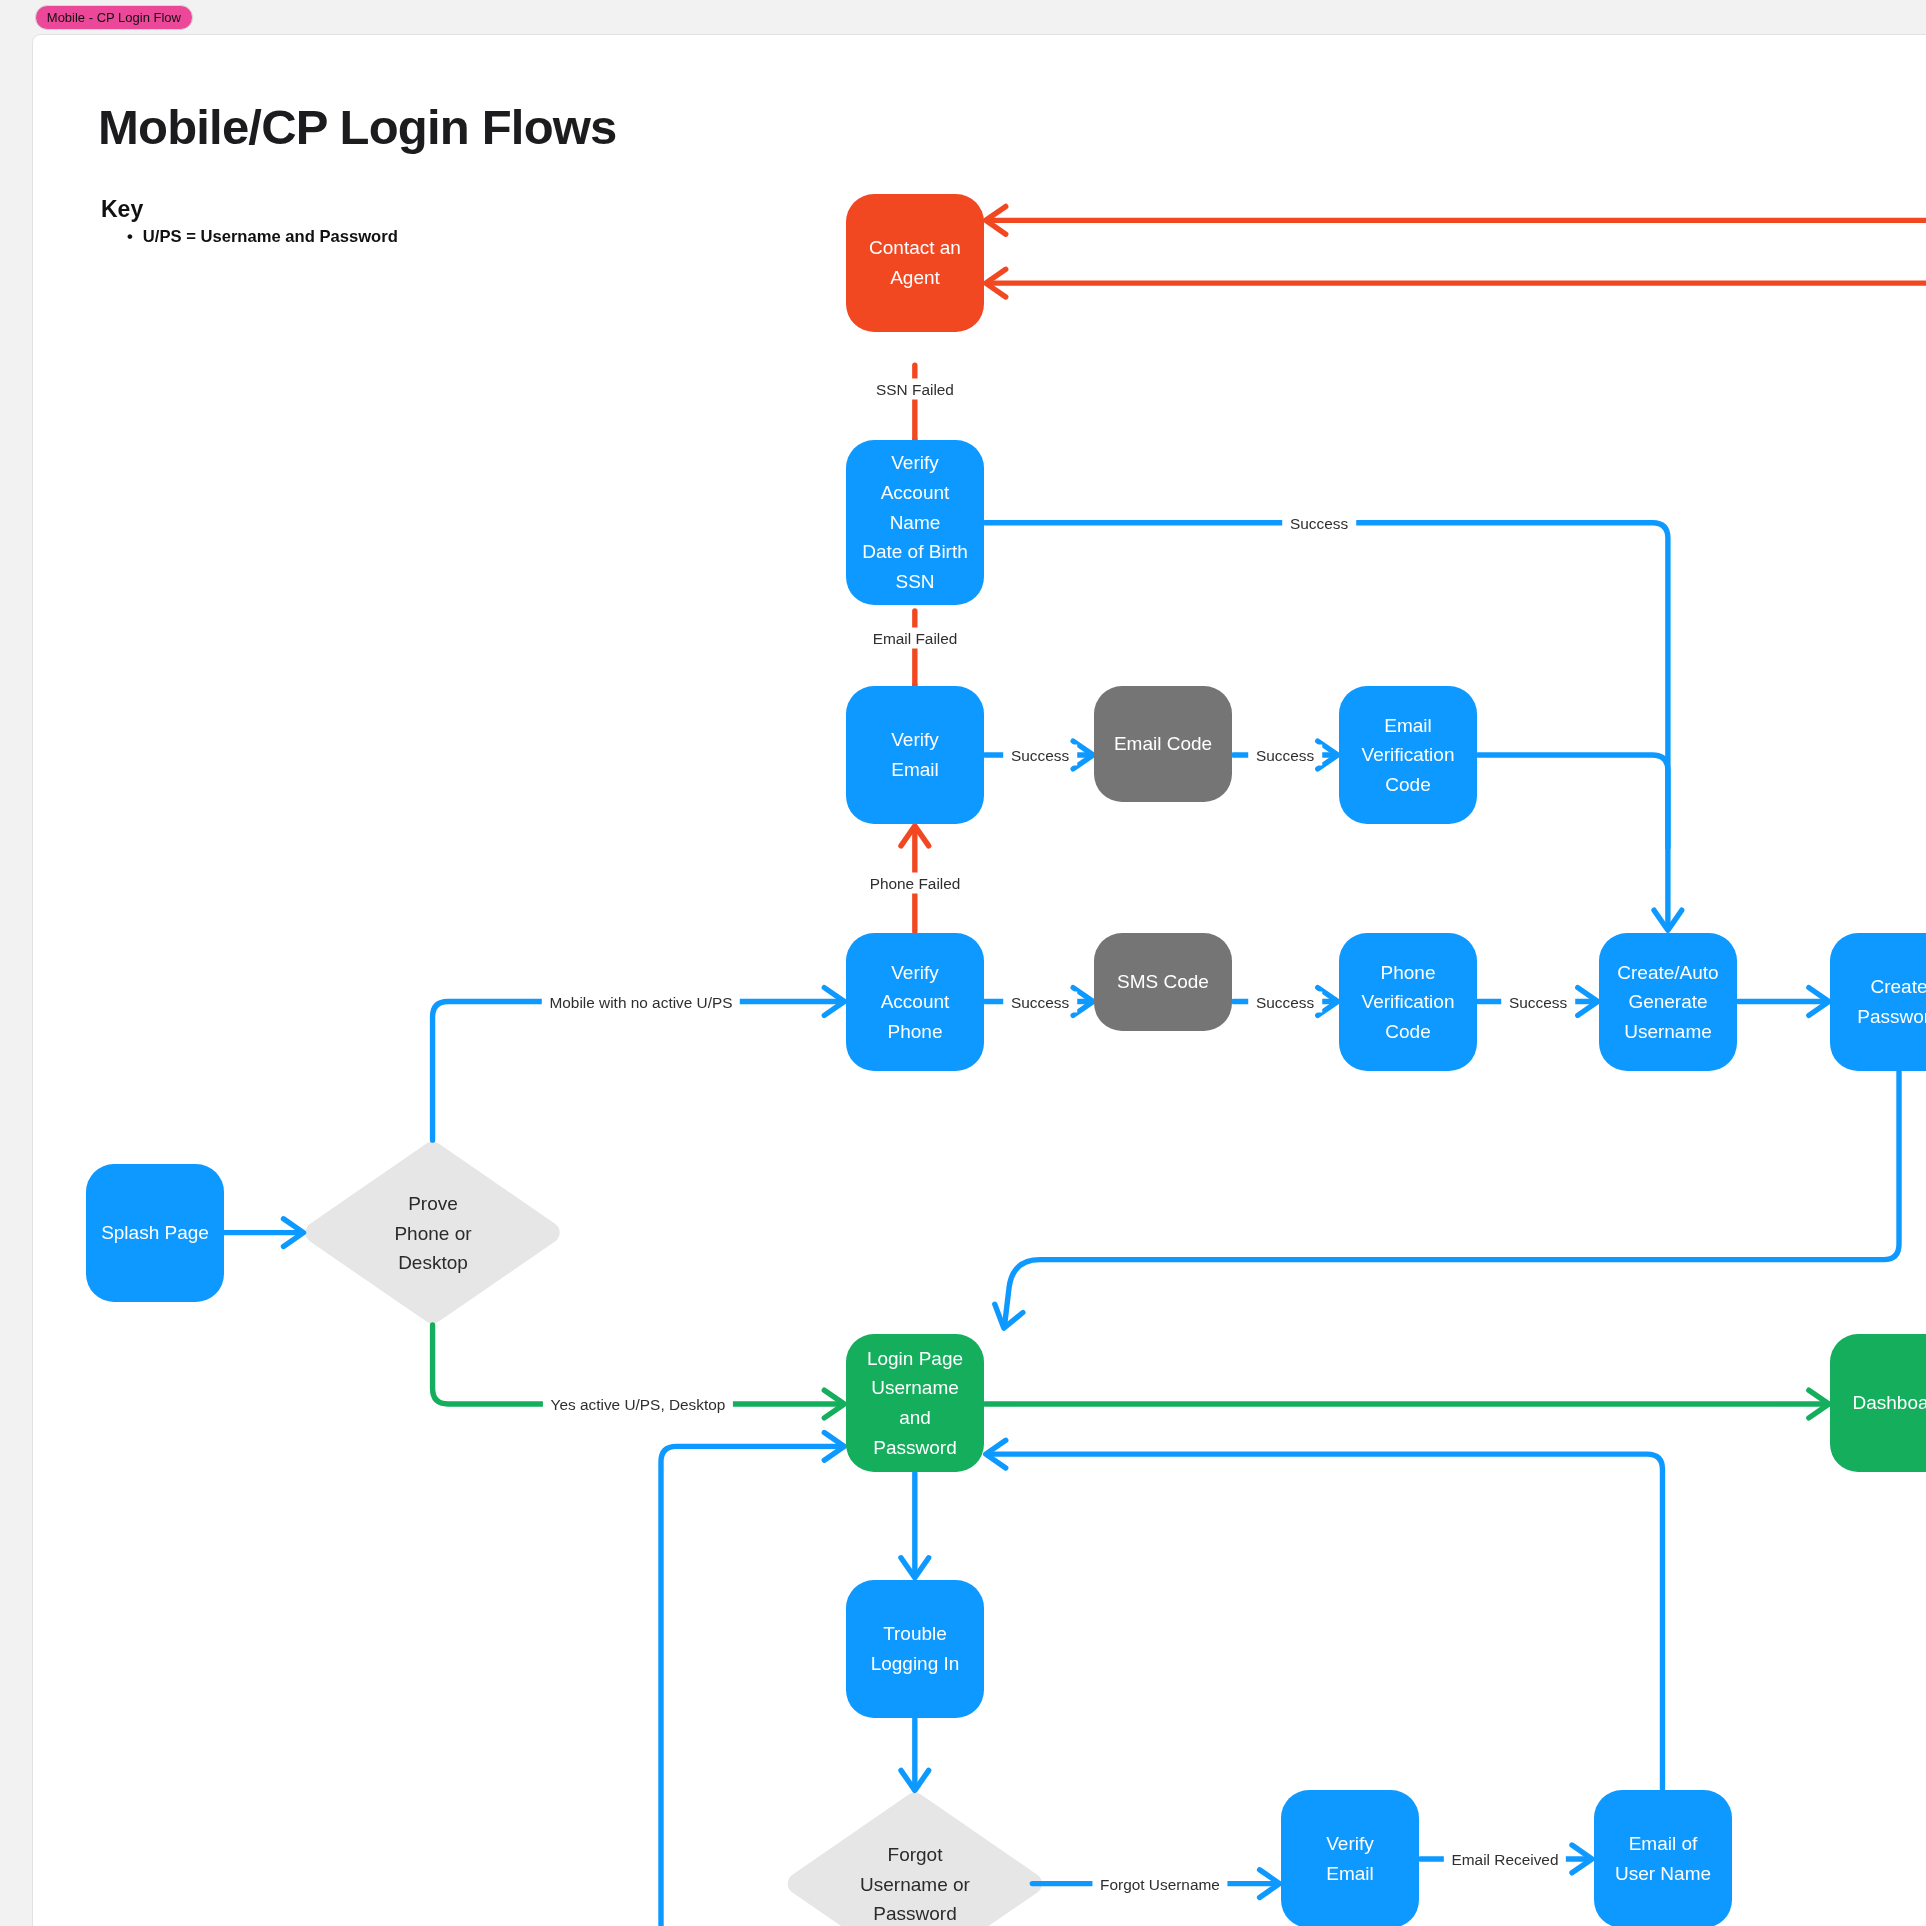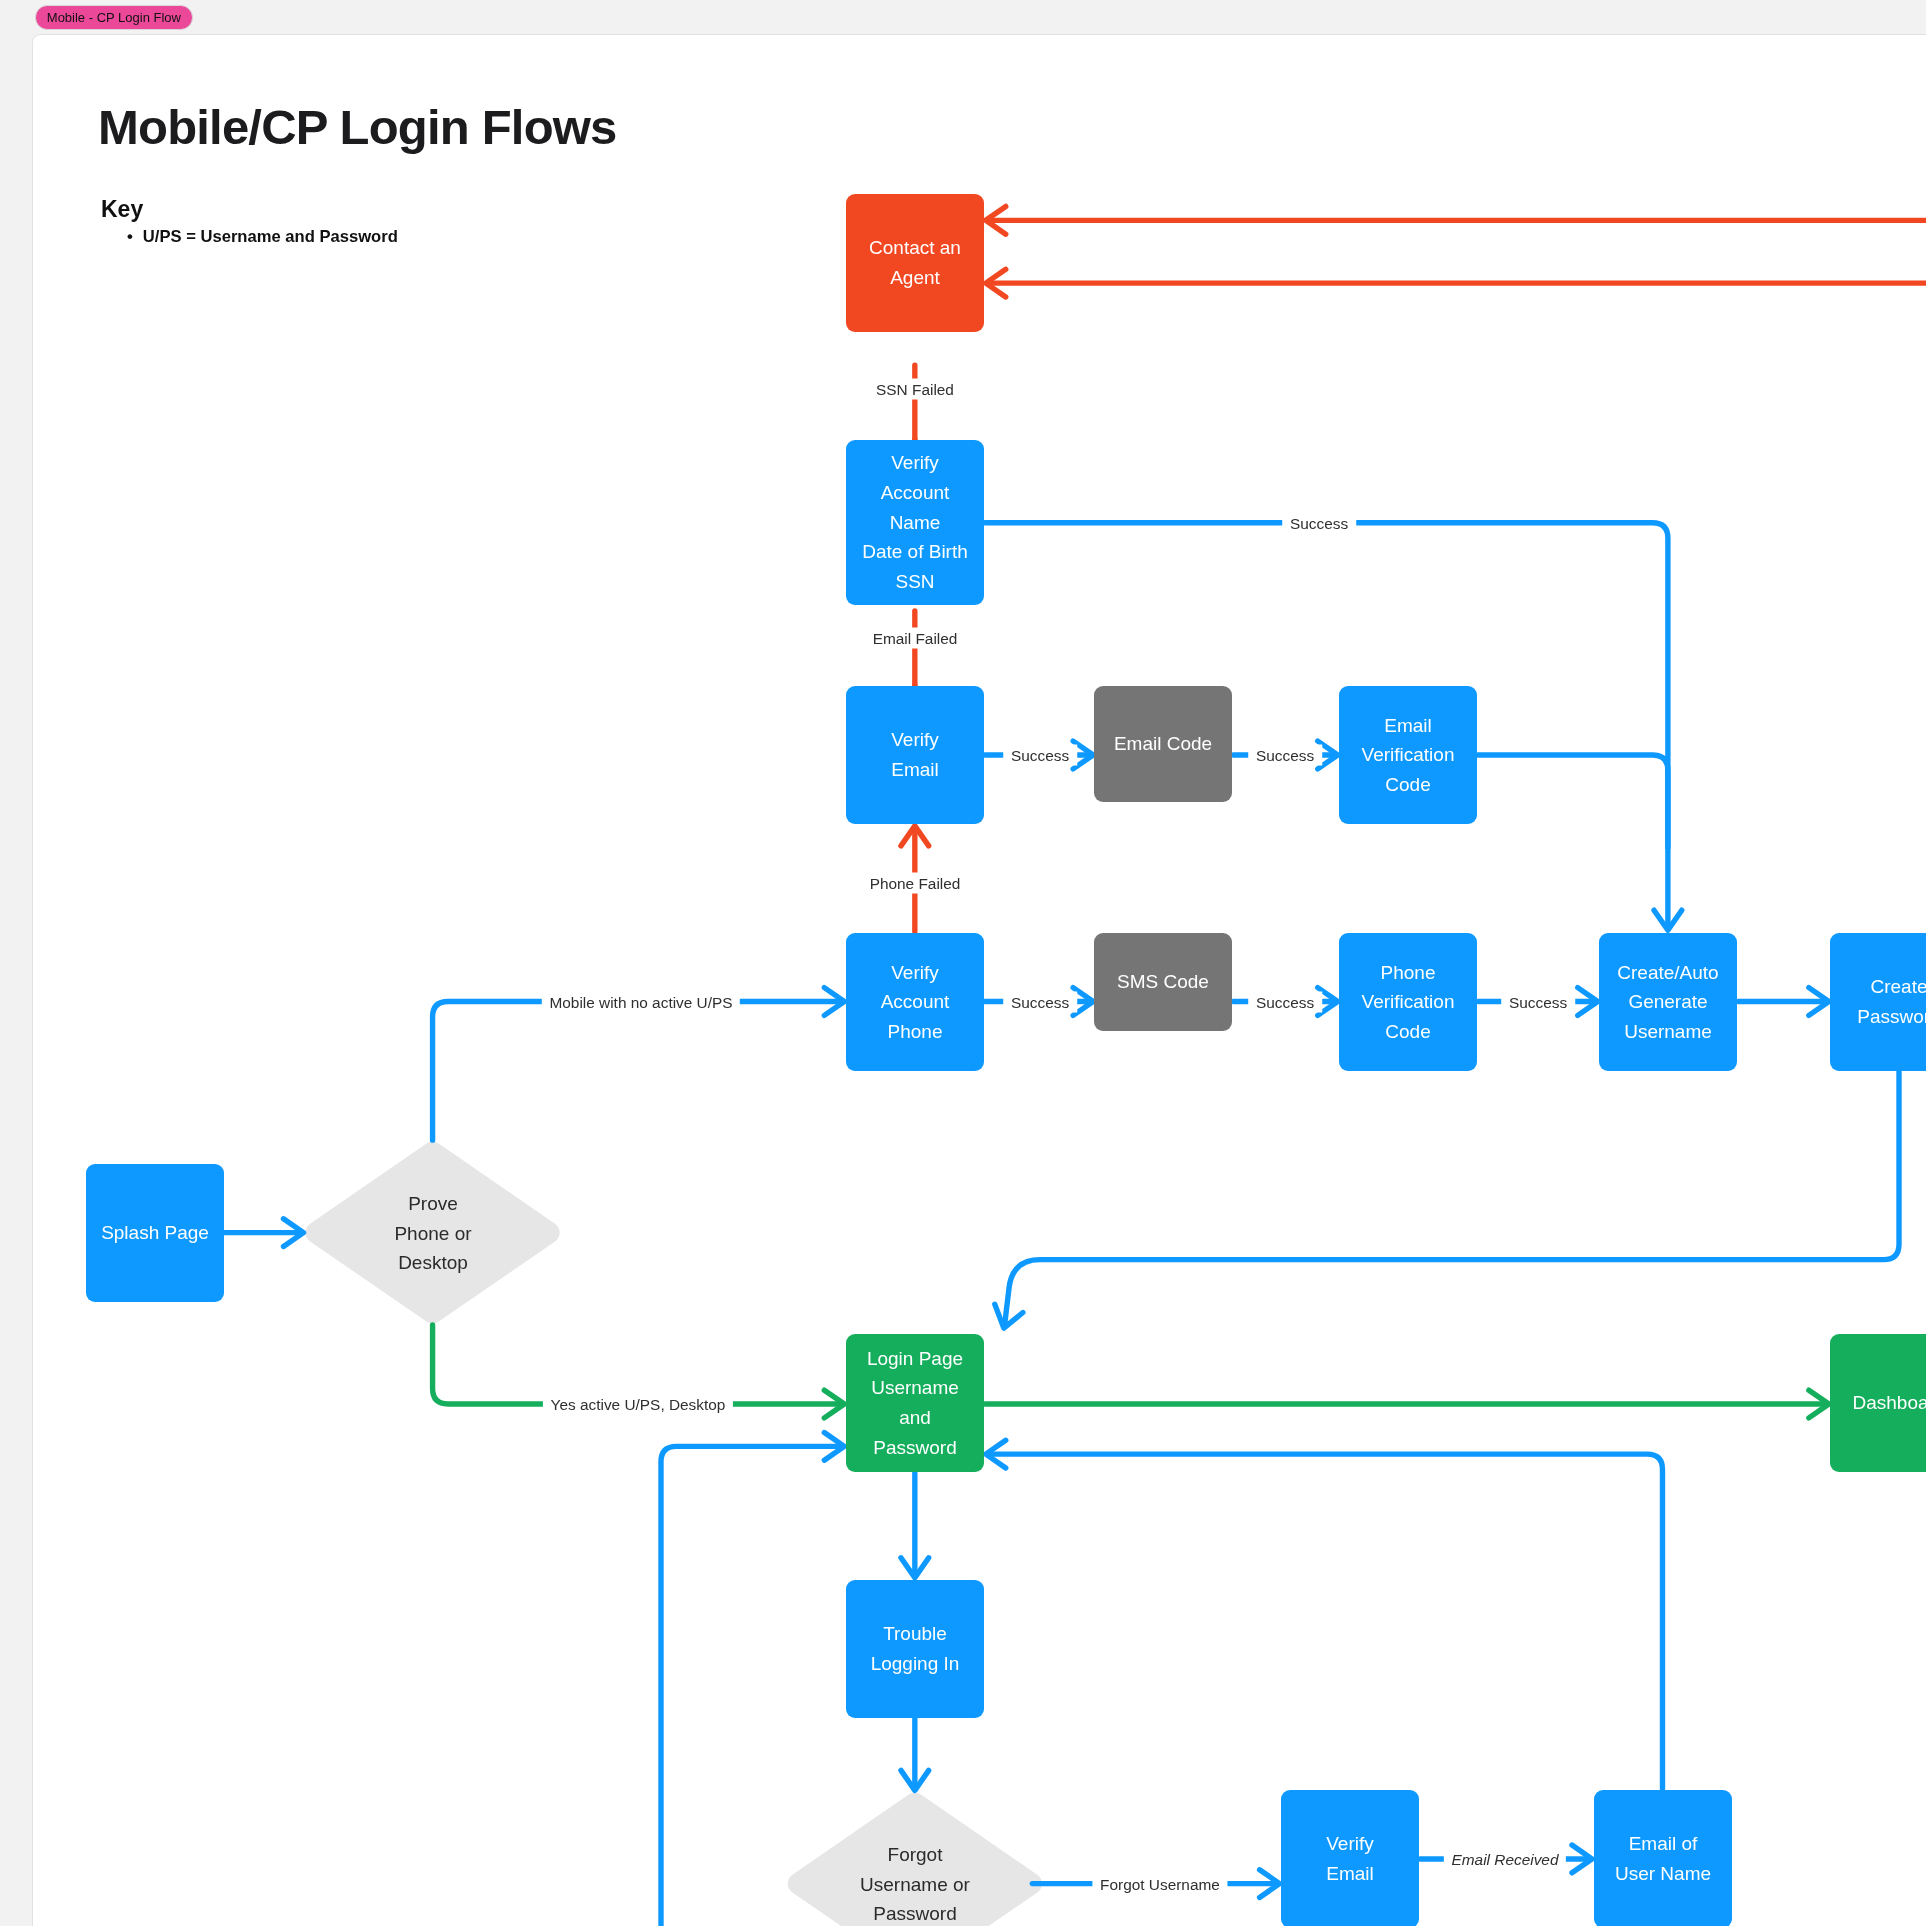--- a/index.html
+++ b/index.html
@@ -24,21 +24,21 @@
     letter-spacing:-0.8px;color:var(--ink);z-index:5;
   }
   .key-heading{position:absolute;left:101px;top:196px;font-size:23px;font-weight:700;color:#111;z-index:5;}
   .key-item{position:absolute;left:127px;top:227px;font-size:16.6px;font-weight:700;color:#111;z-index:5;display:flex;gap:10px;align-items:baseline;}
   .key-item .bullet{font-size:16.6px;}
   svg.wires{position:absolute;left:0;top:0;z-index:6;}
   svg.wires path{fill:none;stroke-width:14px;stroke-linecap:round;stroke-linejoin:round;}
   svg.wires path.b{stroke:var(--blue);} svg.wires path.g{stroke:var(--green);} svg.wires path.r{stroke:var(--red);}
   svg.wires polygon.diamond{fill:var(--diamond);stroke:var(--diamond);stroke-width:56px;stroke-linejoin:round;}
   .node{
-    position:absolute;border-radius:9px;display:flex;align-items:center;justify-content:center;
+    position:absolute;border-radius:28px;display:flex;align-items:center;justify-content:center;
     text-align:center;white-space:pre-line;color:#fff;font-size:19px;font-weight:500;line-height:1.56;z-index:10;
   }
   .node.blue{background:var(--blue);} .node.gray{background:var(--gray);}
   .node.green{background:var(--green);} .node.red{background:var(--red);}
   .dlabel{
     position:absolute;transform:translate(-50%,-50%);text-align:center;white-space:pre-line;
     color:#2B2B2B;font-size:19px;font-weight:500;line-height:1.56;z-index:10;
   }
   .edge-label{
     position:absolute;transform:translate(-50%,-50%);background:#FFFFFF;
@@ -224,14 +224,14 @@
 <div class="edge-label" style="left:1285px;top:1002px;">Success</div>
 <div class="edge-label" style="left:1538px;top:1002px;">Success</div>
 <div class="edge-label" style="left:1040px;top:755px;">Success</div>
 <div class="edge-label" style="left:1285px;top:755px;">Success</div>
 <div class="edge-label" style="left:1319px;top:523px;">Success</div>
 <div class="edge-label" style="left:915px;top:883px;">Phone Failed</div>
 <div class="edge-label" style="left:915px;top:638px;">Email Failed</div>
 <div class="edge-label" style="left:915px;top:389px;">SSN Failed</div>
 <div class="edge-label" style="left:638px;top:1404px;">Yes active U/PS, Desktop</div>
 <div class="edge-label" style="left:1160px;top:1884px;">Forgot Username</div>
-<div class="edge-label" style="left:1505px;top:1859px;font-style:italic;">Email Received</div>
+<div class="edge-label" style="left:1505px;top:1859px;">Email Received</div>
 
 
 </body></html>

